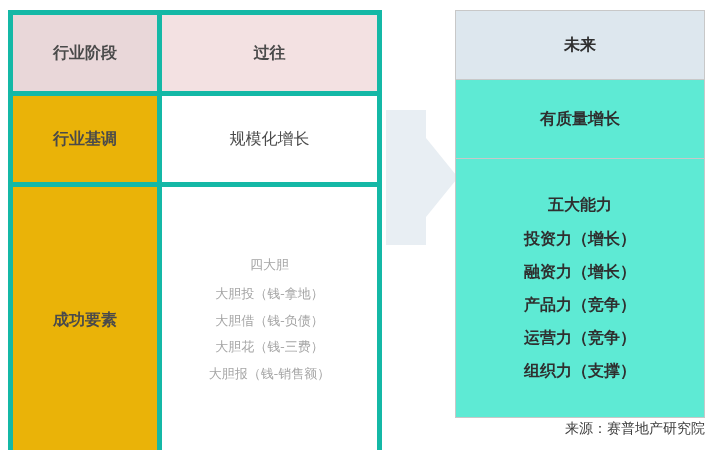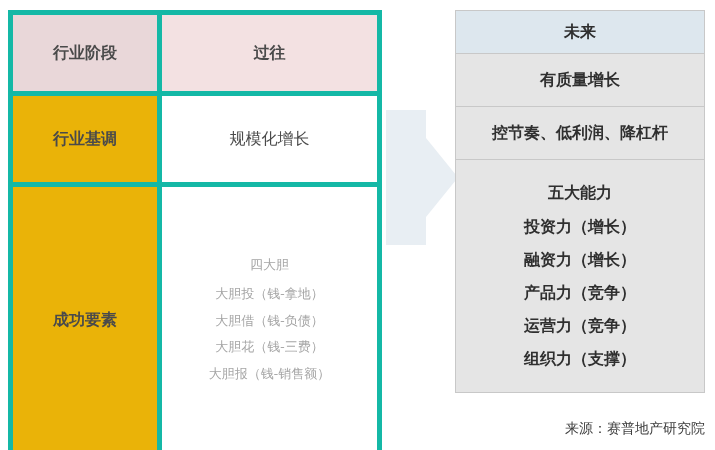--- a/index.html
+++ b/index.html
@@ -85,30 +85,30 @@
     width: 250px;
     border-collapse: collapse;
     table-layout: fixed;
   }
   #right-table td {
     border: 1px solid #c8c8c8;
     text-align: center;
     vertical-align: middle;
     font-size: 16px;
     color: #2f2f2f;
-    padding: 0;
+    padding: 13px;
   }
   .r-hdr {
     background: #dde7ee;
     font-weight: bold;
     height: 42px;
     font-size: 17px;
   }
   .r-val {
-    background: #e5e5e5;
+    background: #5eead4;
     height: 52px;
     font-weight: bold;
   }
   .r-val.tall {
     height: 232px;
     padding: 6px 0;
   }
   .cap-list {
     line-height: 2.05;
     font-weight: bold;
@@ -164,23 +164,20 @@
 
 <table id="right-table">
   <tbody>
       <tr>
     <td class="r-hdr">未来</td>
   </tr>
   <tr>
     <td class="r-val">有质量增长</td>
   </tr>
   <tr>
-    <td class="r-val">控节奏、低利润、降杠杆</td>
-  </tr>
-  <tr>
     <td class="r-val tall">
       <div class="cap-list">
         <div class="first">五大能力</div>
         <div>投资力（增长）</div>
         <div>融资力（增长）</div>
         <div>产品力（竞争）</div>
         <div>运营力（竞争）</div>
         <div>组织力（支撑）</div>
       </div>
     </td>

